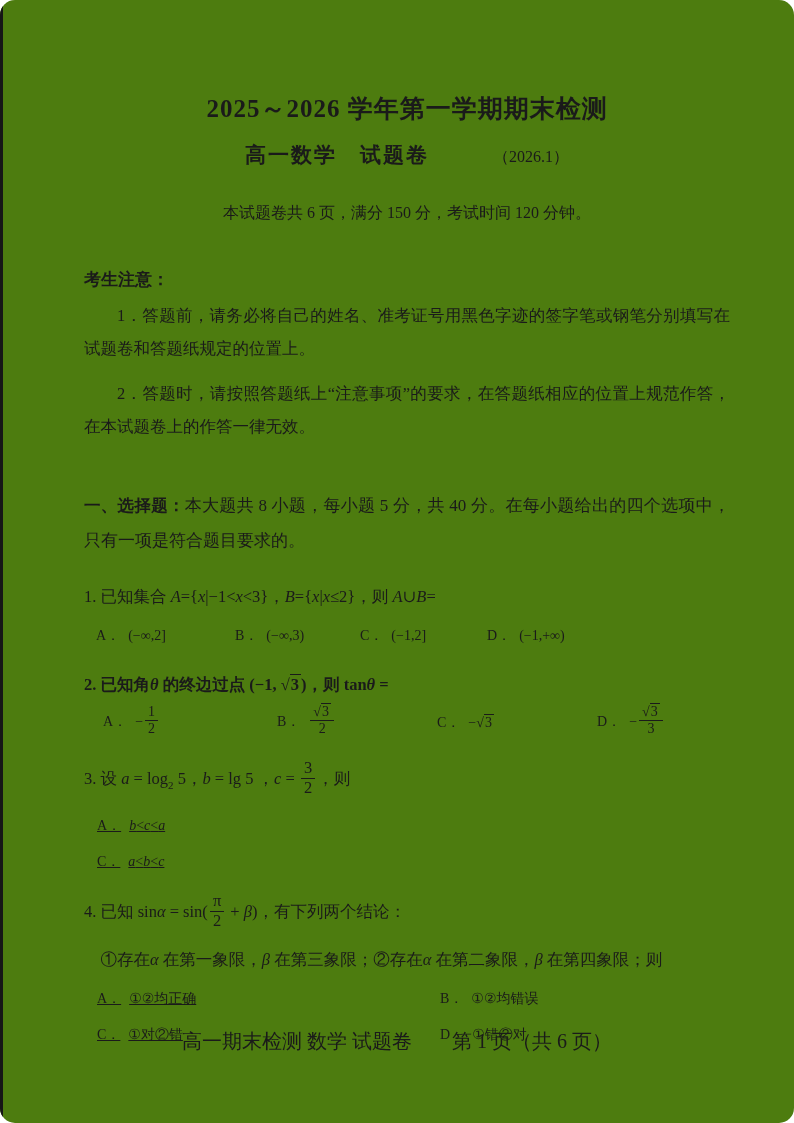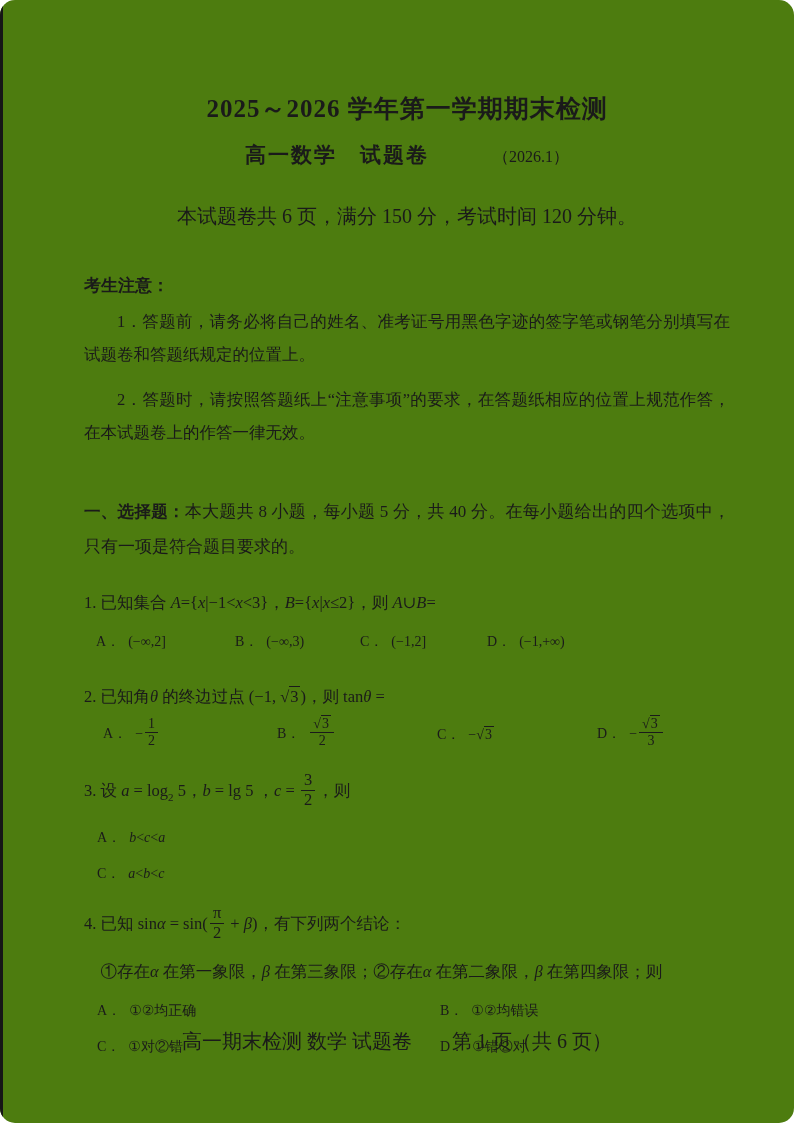--- a/index.html
+++ b/index.html
@@ -12,48 +12,48 @@
     box-sizing:border-box;
     padding:92px 64px 0 84px;
     overflow:hidden;
     border-radius:15px;
   }
   .scan-edge{position:absolute;left:0;top:0;width:3px;height:1123px;background:#161616;}
   .title{margin:0;font-size:25px;font-weight:bold;text-align:center;letter-spacing:1px;}
   .subtitle-row{margin-top:16px;text-align:center;}
   .subtitle{font-size:21px;font-weight:bold;letter-spacing:2px;}
   .date{font-size:16px;font-weight:normal;margin-left:64px;}
-  .info{margin:34px 0 0 0;text-align:center;font-size:20px;}
+  .info{margin:34px 0 0 0;text-align:center;font-size:16px;}
   .notice-title{margin:44px 0 0 0;font-size:17px;font-weight:bold;
     font-family:"Liberation Sans","DejaVu Sans",sans-serif;}
   .para{margin:8px 0 0 0;font-size:16.5px;line-height:33px;text-indent:2em;text-align:justify;}
   .para + .para{margin-top:12px;}
   .section-head{margin:46px 0 0 0;font-size:17px;line-height:34px;text-align:justify;}
   .section-head b{font-family:Liberation Mono, monospace;font-size:16.5px;}
   .stem{margin:0;font-size:16.5px;line-height:26px;}
   .q1-stem{margin-top:26px;}
-  .q2-stem{margin-top:30px;}
+  .q2-stem{margin-top:24px;font-weight:bold;}
   .q3-stem{margin-top:22px;}
   .q4-stem{margin-top:20px;}
   .q4-note{margin-top:14px;text-indent:1em;}
   .optrow{display:flex;align-items:center;margin-top:14px;font-size:14px;line-height:24px;}
   .opt{white-space:nowrap;}
   .opt-label{margin-right:8px;}
   
   .q1o .opt:nth-child(1){margin-left:12px;width:139px;}
   .q1o .opt:nth-child(2){width:125px;}
   .q1o .opt:nth-child(3){width:127px;}
   .q1o .opt:nth-child(4){flex:1;}
   .q2o{margin-top:8px;}
   .q2o .opt:nth-child(1){margin-left:19px;width:174px;}
   .q2o .opt:nth-child(2){width:160px;}
   .q2o .opt:nth-child(3){width:160px;}
   .q2o .opt:nth-child(4){flex:1;}
   
-  .cols2 .opt:nth-child(1){margin-left:13px;width:343px;}
+  .cols2 .opt:nth-child(1){margin-left:13px;width:343px;text-decoration:underline;}
   .cols2 .opt:nth-child(2){flex:1;}
   .row2{margin-top:12px;}
   
   i{font-style:italic;}
   sub{font-size:11px;}
   .frac{display:inline-flex;flex-direction:column;vertical-align:middle;
     text-align:center;line-height:1.15;margin:0 2px;position:relative;top:-2px;}
   .frac .n{display:block;padding:0 3px;}
   .frac .d{display:block;border-top:1px solid #1a1a1a;padding:0 3px;}
   .sqrt{white-space:nowrap;}

